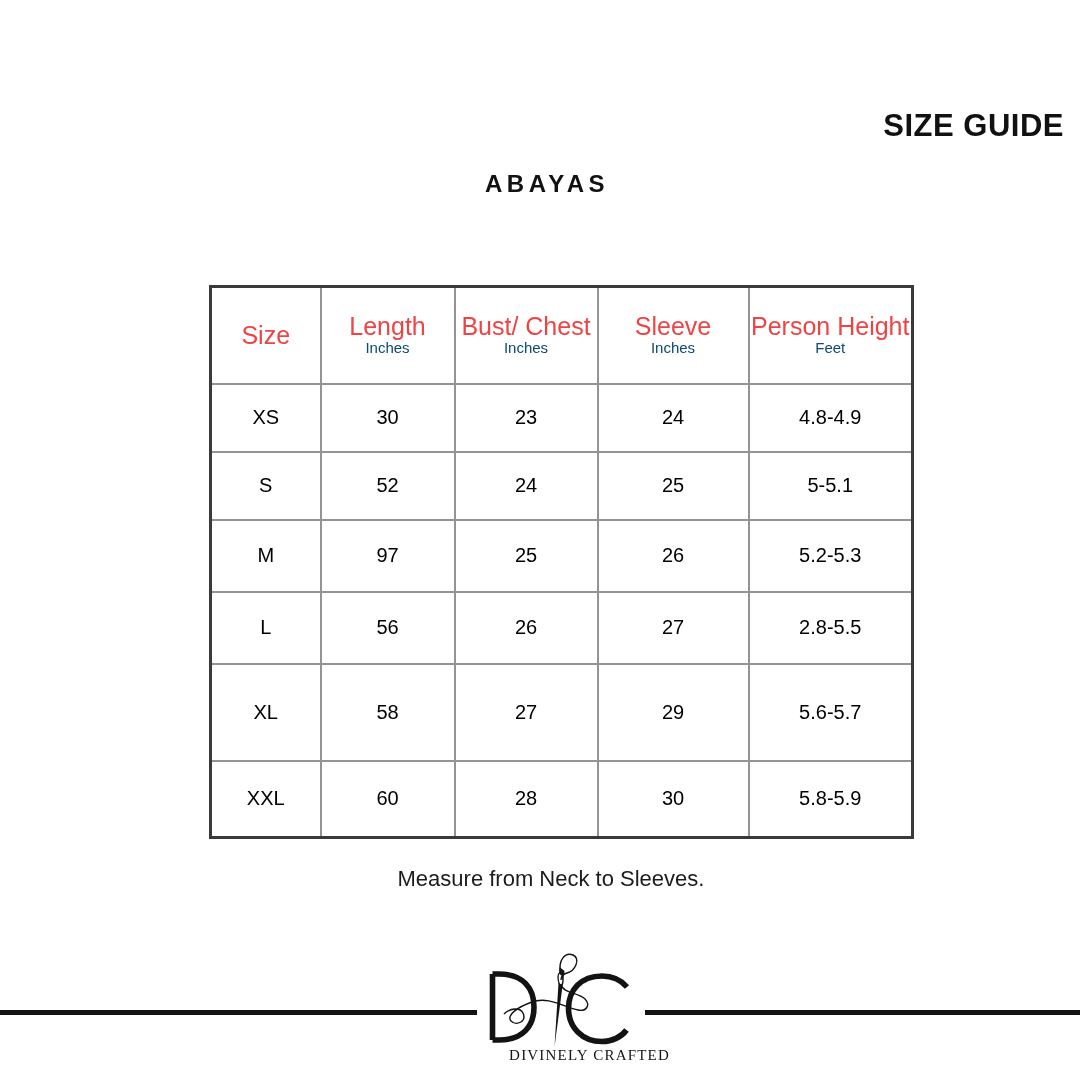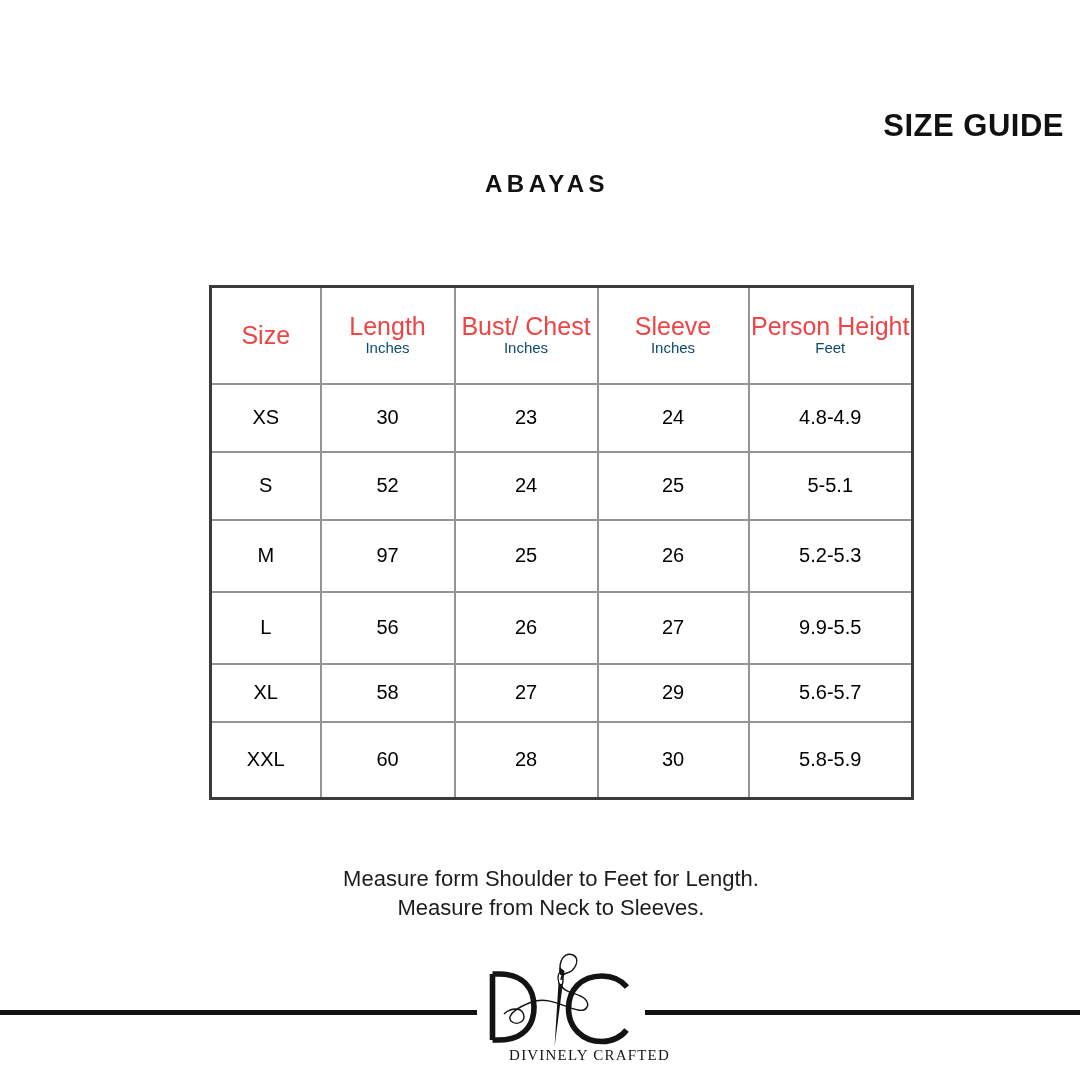--- a/index.html
+++ b/index.html
@@ -32,21 +32,21 @@
     border:2px solid #949494;
     text-align:center;vertical-align:middle;padding:0;
     font-weight:normal;
   }
   .col-0{width:110px}.col-1{width:134px}.col-2{width:143px}.col-3{width:151px}.col-4{width:164px}
   thead tr{height:97px;}
   tbody tr:nth-child(1){height:68px;}
   tbody tr:nth-child(2){height:68px;}
   tbody tr:nth-child(3){height:72px;}
   tbody tr:nth-child(4){height:72px;}
-  tbody tr:nth-child(5){height:58px;}
+  tbody tr:nth-child(5){height:97px;}
   tbody tr:nth-child(6){height:77px;}
   .h-main{font-size:25px;color:#ef4444;line-height:24px;}
   .h-sub{font-size:15px;color:#0c4a6e;margin-top:1px;line-height:17px;}
   tbody td{font-size:20px;color:#000000;}
   .notes{
     position:absolute;top:864px;left:22px;right:0;
     text-align:center;font-size:22px;line-height:29px;color:#1c1c1c;
   }
   .line-left{position:absolute;top:1010px;left:0;width:477px;height:5px;background:#131313;}
   .line-right{position:absolute;top:1010px;left:645px;right:0;height:5px;background:#131313;}
@@ -122,42 +122,41 @@
             <td>97</td>
             <td>25</td>
             <td>26</td>
             <td>5.2-5.3</td>
           </tr>
           <tr>
             <td>L</td>
             <td>56</td>
             <td>26</td>
             <td>27</td>
-            <td>9.9-5.5</td>
+            <td>2.8-5.5</td>
           </tr>
           <tr>
             <td>XL</td>
             <td>58</td>
             <td>27</td>
             <td>29</td>
             <td>5.6-5.7</td>
           </tr>
           <tr>
             <td>XXL</td>
             <td>60</td>
             <td>28</td>
             <td>30</td>
             <td>5.8-5.9</td>
           </tr>
         </tbody>
     </table>
   </div>
 
   <div class="notes">
-    <div>Measure form Shoulder to Feet for Length.</div>
     <div>Measure from Neck to Sleeves.</div>
   </div>
 
   <div class="line-left"></div>
   <div class="line-right"></div>
 
   <svg class="logo" viewBox="0 0 170 120" xmlns="http://www.w3.org/2000/svg">
 
     <g fill="none" stroke="#131313" stroke-width="5.6">
       <path d="M12.5 30 V96"></path>

